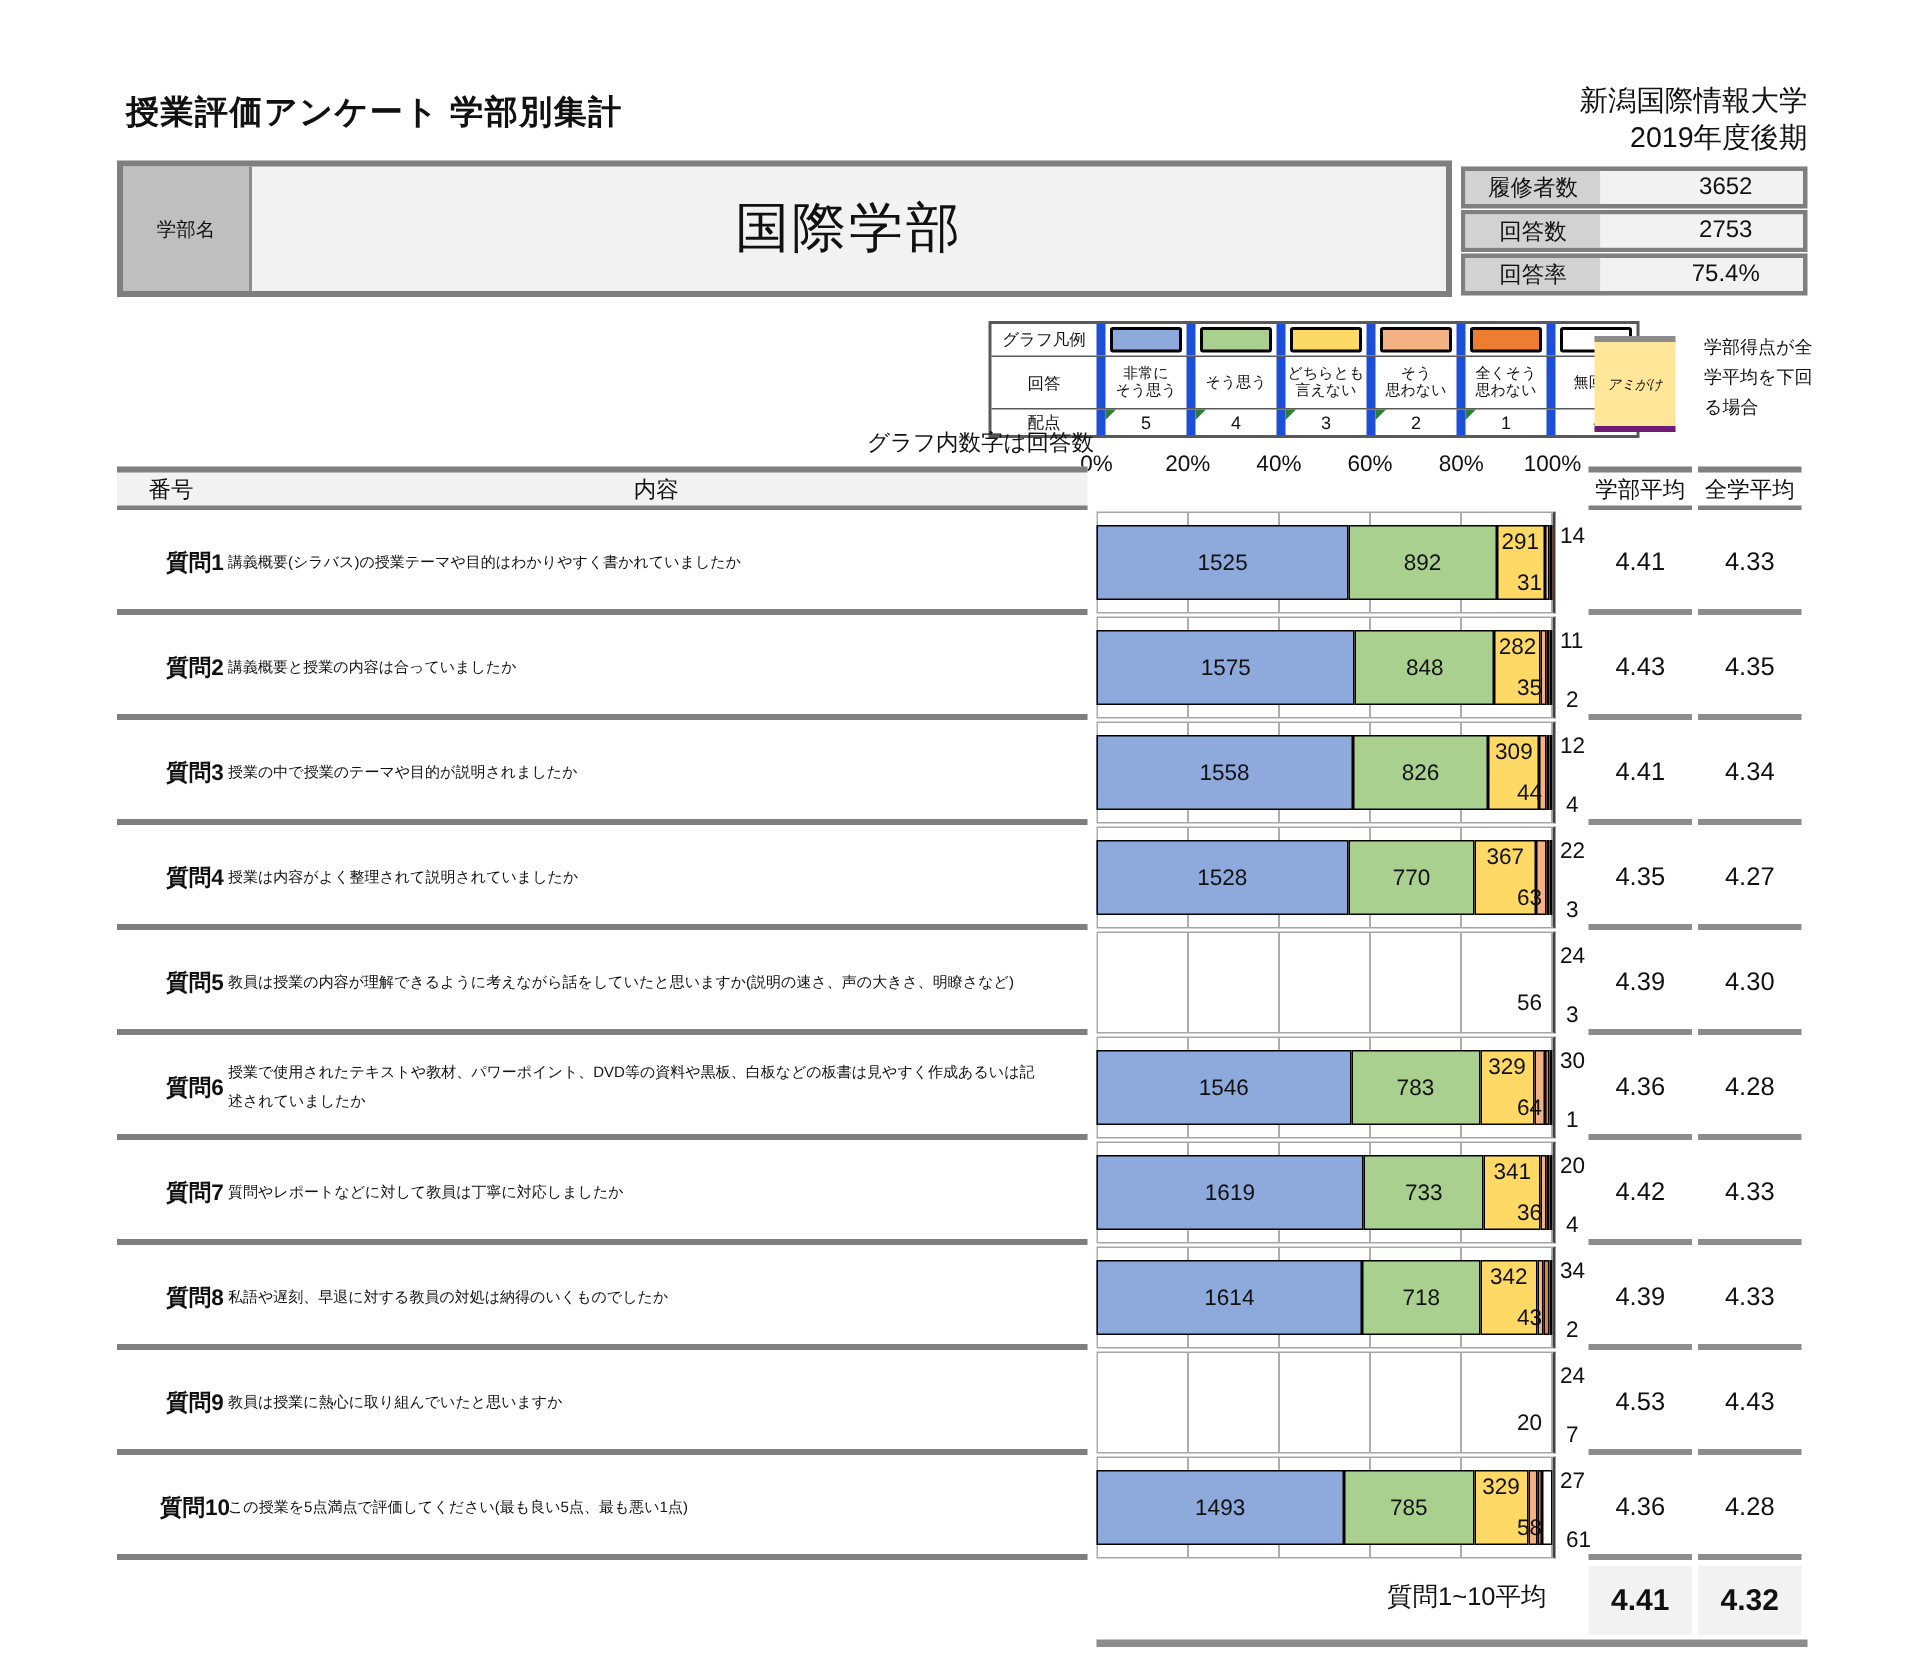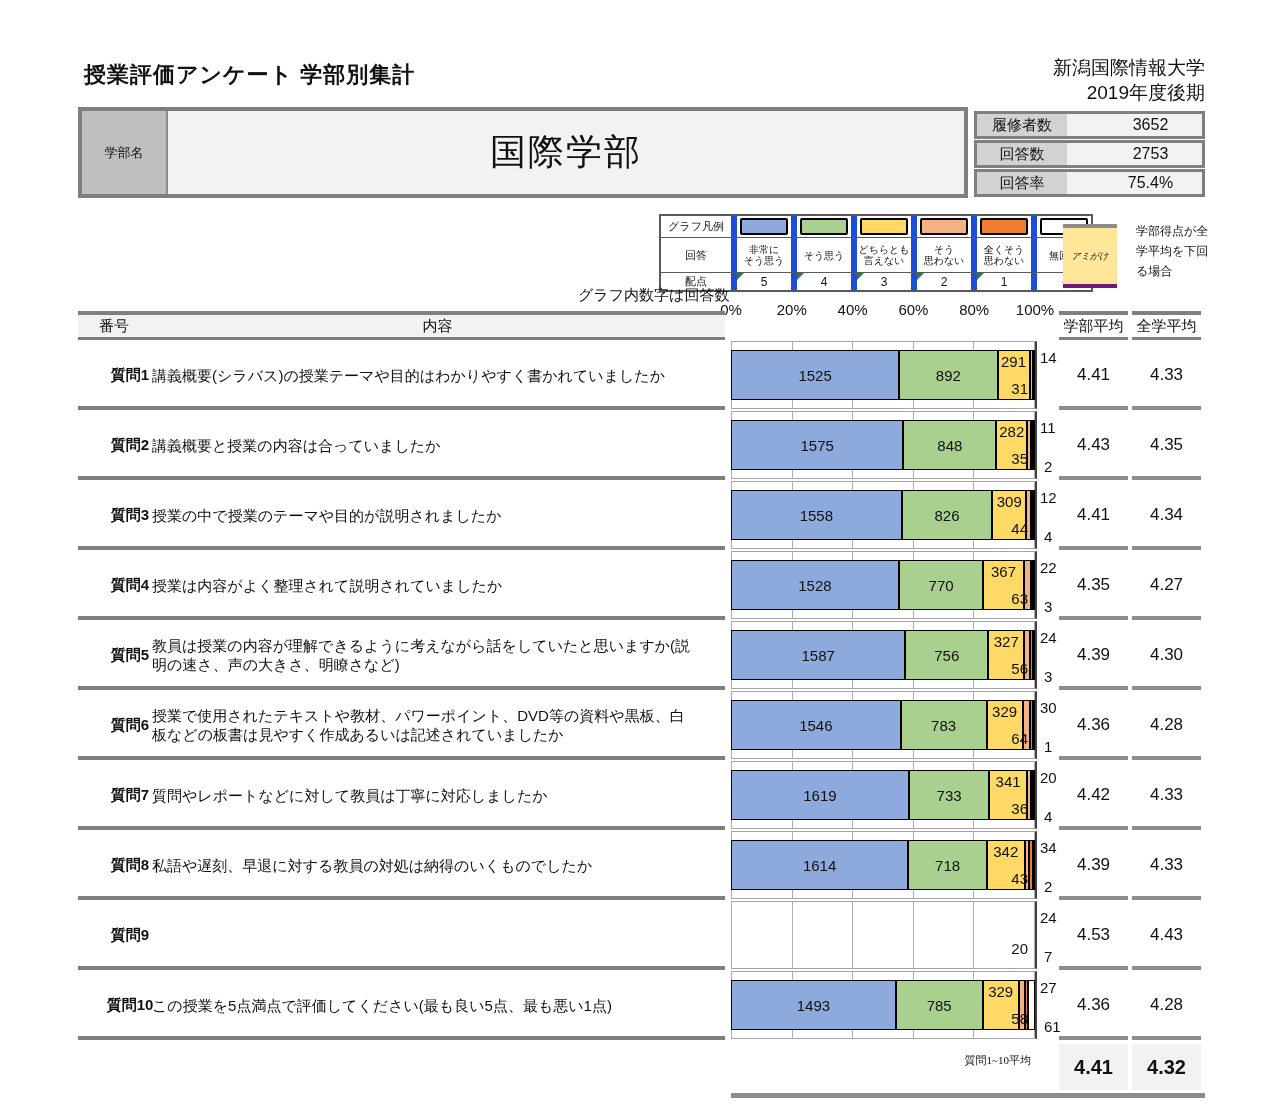--- a/index.html
+++ b/index.html
@@ -49,36 +49,36 @@
   #h-num{width:72px;display:flex;align-items:center;justify-content:center;font-size:15px;}
   #h-content{flex:1;display:flex;align-items:center;justify-content:center;font-size:15px;}
   .avg-header{position:absolute;top:311px;width:69px;height:22px;border-top:4px solid #7f7f7f;border-bottom:3px solid #7f7f7f;display:flex;align-items:center;justify-content:center;font-size:15px;background:#fff;}
   #h-dept{left:1059px;} #h-all{left:1132px;}
 
   
   #rows{position:absolute;left:78px;top:340px;width:1127px;}
   .row{position:relative;height:70px;}
   .sep{position:absolute;left:0;bottom:0;width:647px;height:4px;background:#7f7f7f;}
   .q-num{position:absolute;left:16px;top:0;width:72px;height:100%;display:flex;align-items:center;justify-content:center;font-size:15px;font-weight:bold;}
-  .q-text{position:absolute;left:74px;top:0;width:540px;height:100%;display:flex;align-items:center;font-size:15px;line-height:19px;}
+  .q-text{position:absolute;left:74px;top:0;width:540px;height:100%;display:flex;align-items:center;font-size:10px;line-height:19px;}
   .q-chart{position:absolute;left:653px;top:1px;width:304px;height:66px;background:#fff;border-top:1px solid #a6a6a6;border-bottom:1px solid #a6a6a6;border-right:2px solid #404040;
            background-image:repeating-linear-gradient(to right,#adadad 0 1px,transparent 1px 60.6px);}
   .bar{position:absolute;left:0;top:8px;height:50px;width:100%;display:flex;}
   .seg{box-sizing:border-box;border:1px solid #000;display:flex;align-items:center;justify-content:center;font-size:15px;overflow:visible;}
   .seg span{white-space:nowrap;}
   .seg.s2{align-items:flex-start;padding-top:2px;}
   .lbl-v2{position:absolute;right:7px;bottom:11px;font-size:15px;}
   .lbl-v1{position:absolute;left:calc(100% + 5px);top:7px;font-size:15px;}
   .lbl-na{position:absolute;left:calc(100% + 9px);top:46px;font-size:15px;}
   .avg-cell{position:absolute;top:0;width:69px;height:100%;display:flex;align-items:center;justify-content:center;font-size:17px;}
   .avg-cell::after{content:"";position:absolute;left:0;bottom:0;width:100%;height:4px;background:#8c8c8c;}
   .q-dept{left:981px;} .q-all{left:1054px;}
 
   
-  #summary-label{position:absolute;left:731px;top:1053px;width:300px;text-align:right;font-size:11px;font-family:Liberation Serif, serif;}
+  #summary-label{position:absolute;left:731px;top:1053px;width:300px;text-align:right;font-size:17px;}
   .sum-cell{position:absolute;top:1044px;width:69px;height:46px;background:#f2f2f2;display:flex;align-items:center;justify-content:center;font-size:20px;font-weight:bold;}
   #sum-dept{left:1059px;} #sum-all{left:1132px;}
   #bottom-line{position:absolute;left:731px;top:1093px;width:474px;height:5px;background:#8c8c8c;}
 </style>
 </head>
 <body>
 
 <div id="app">
 
   <div id="page-title">授業評価アンケート 学部別集計</div>
@@ -299,34 +299,20 @@
           <div class="lbl-na">3</div>
         </div>
         <div class="avg-cell q-dept">4.35</div>
         <div class="avg-cell q-all">4.27</div>
         <div class="sep"></div>
       </div>
       <div class="row">
         <div class="q-num">質問5</div>
         <div class="q-text">教員は授業の内容が理解できるように考えながら話をしていたと思いますか(説明の速さ、声の大きさ、明瞭さなど)</div>
         <div class="q-chart">
-          <div class="bar">
-            <div class="seg s0" style="width: 57.6462%; background: rgb(142, 169, 219);">
-              <span>1587</span>
-            </div>
-            <div class="seg s1" style="width: 27.461%; background: rgb(169, 208, 142);">
-              <span>756</span>
-            </div>
-            <div class="seg s2" style="width: 11.878%; background: rgb(255, 217, 101);">
-              <span>327</span>
-            </div>
-            <div class="seg s3" style="width: 2.03414%; background: rgb(244, 177, 131);"></div>
-            <div class="seg s4" style="width: 0.871776%; background: rgb(237, 125, 49);"></div>
-            <div class="seg s5" style="width: 0.108972%; background: rgb(255, 255, 255);"></div>
-          </div>
           <div class="lbl-v2">56</div>
           <div class="lbl-v1">24</div>
           <div class="lbl-na">3</div>
         </div>
         <div class="avg-cell q-dept">4.39</div>
         <div class="avg-cell q-all">4.30</div>
         <div class="sep"></div>
       </div>
       <div class="row">
         <div class="q-num">質問6</div>
@@ -401,20 +387,21 @@
           <div class="lbl-v2">43</div>
           <div class="lbl-v1">34</div>
           <div class="lbl-na">2</div>
         </div>
         <div class="avg-cell q-dept">4.39</div>
         <div class="avg-cell q-all">4.33</div>
         <div class="sep"></div>
       </div>
       <div class="row">
         <div class="q-num">質問9</div>
+        <div class="q-text">教員は授業に熱心に取り組んでいたと思いますか</div>
         <div class="q-chart">
           <div class="lbl-v2">20</div>
           <div class="lbl-v1">24</div>
           <div class="lbl-na">7</div>
         </div>
         <div class="avg-cell q-dept">4.53</div>
         <div class="avg-cell q-all">4.43</div>
         <div class="sep"></div>
       </div>
       <div class="row">

